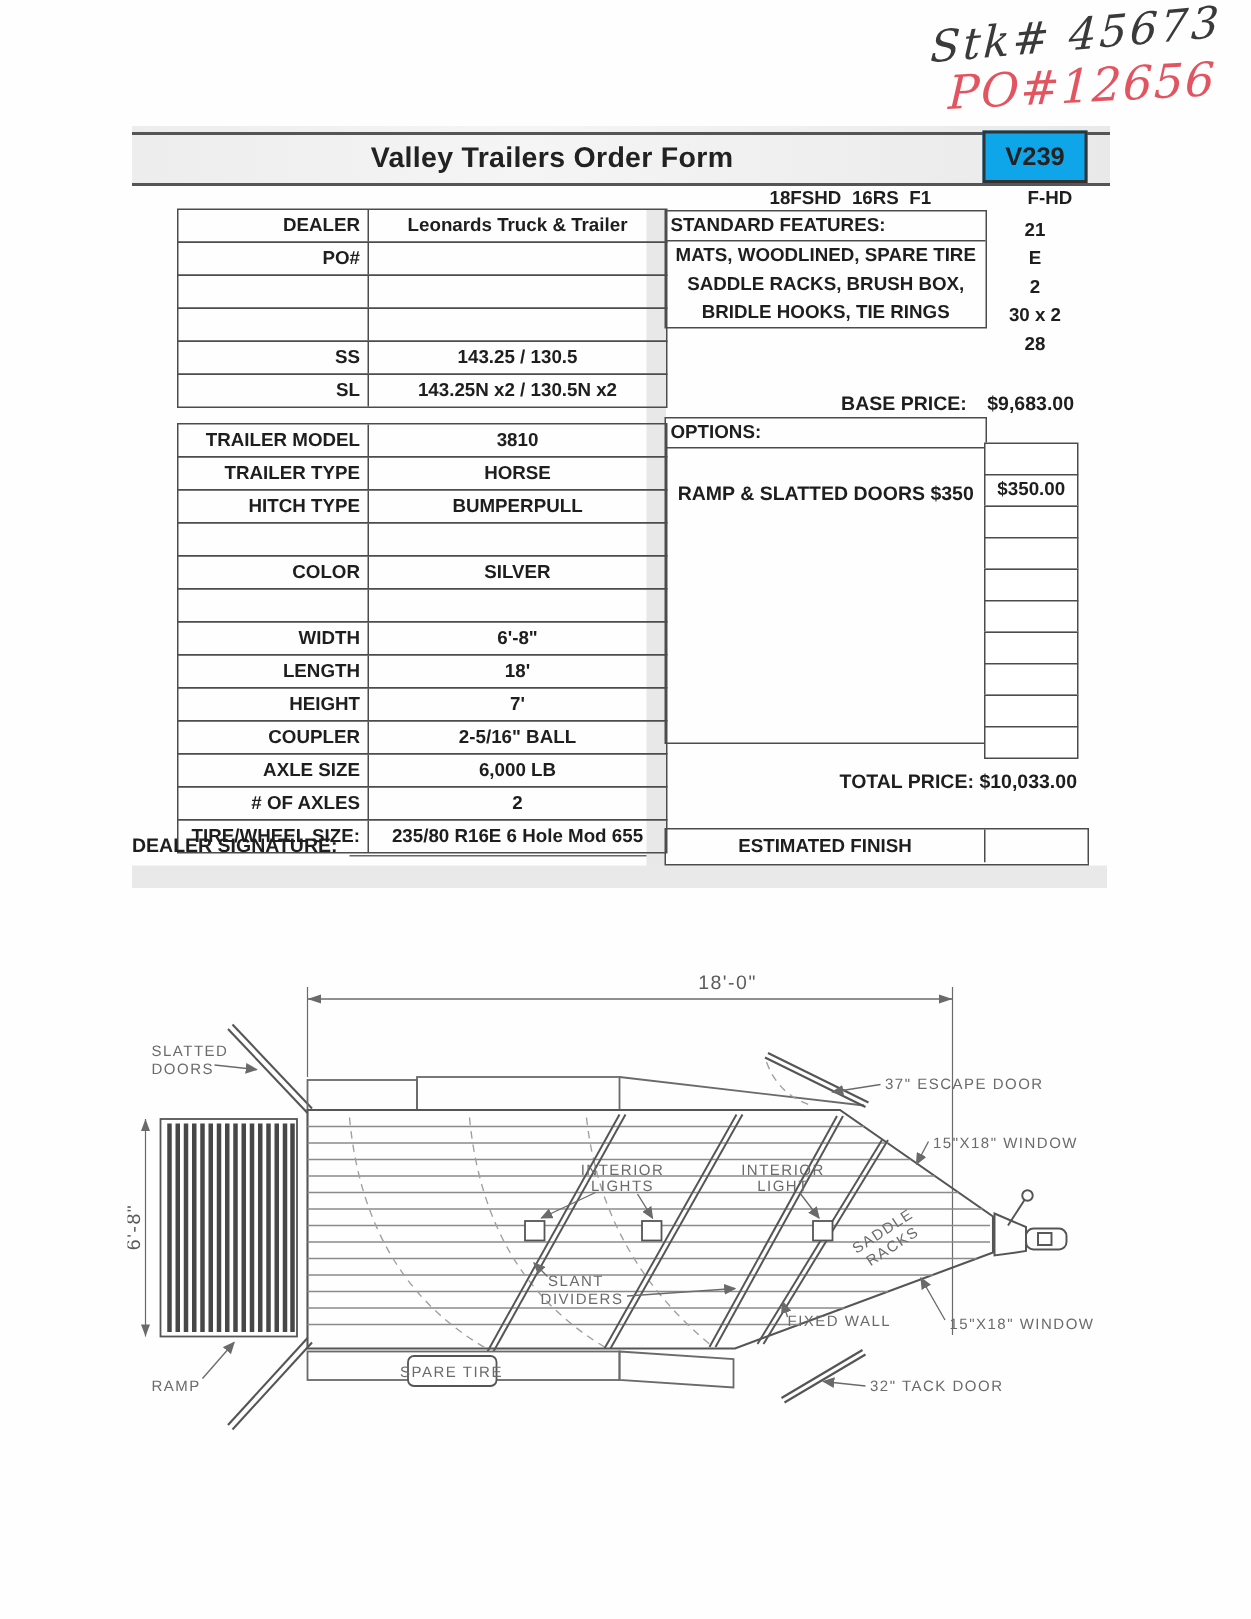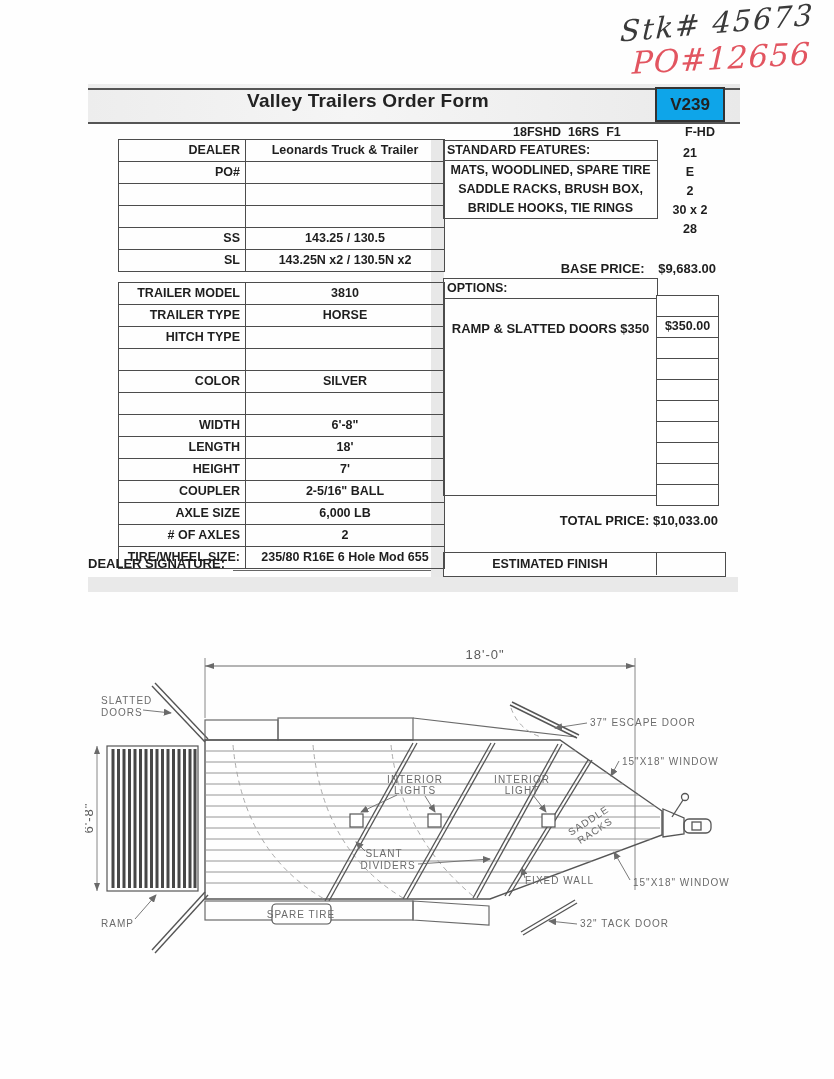--- a/index.html
+++ b/index.html
@@ -11,21 +11,21 @@
   #band-title{left:88px;top:84px;width:652px;height:38px;background:linear-gradient(90deg,#ededed,#f5f5f5 40%,#e9e9e9);}
   #band-mid{left:431px;top:140px;width:13px;height:452px;background:#e8e8e8;}
   #band-bottom{left:88px;top:577px;width:650px;height:15px;background:#e9e9e9;}
 
   
   .hand{position:absolute;font-family:"DejaVu Serif", serif;font-style:italic;white-space:nowrap;}
   #hand-stock{left:620px;top:6px;font-size:29px;color:#3a3a3a;transform:rotate(-5deg) skewX(-8deg);letter-spacing:2px;}
   #hand-po{left:632px;top:40px;font-size:31px;color:#e25560;transform:rotate(-3deg) skewX(-5deg);letter-spacing:1px;}
 
   
-  #title-bar{position:absolute;left:88px;top:88px;width:652px;height:32px;border-top:2px solid #555;border-bottom:2px solid #555;display:flex;align-items:flex-start;}
+  #title-bar{position:absolute;left:88px;top:88px;width:652px;height:32px;border-top:2px solid #555;border-bottom:2px solid #555;display:flex;align-items:center;}
   #title-text{width:560px;text-align:center;font-size:19px;font-weight:bold;color:#222;letter-spacing:0.2px;}
   #form-code-box{position:absolute;left:655px;top:87px;width:66px;height:31px;border:2.5px solid #333;background:#0ea5e9;display:flex;align-items:center;justify-content:center;font-size:17px;font-weight:bold;color:#222;}
 
   
   #order-table{position:absolute;left:88px;top:140px;width:327px;padding-left:30px;}
   .lt-row{display:flex;height:21px;border:1px solid #4c4c4c;margin-top:-1px;background:transparent;}
   .lt-spacer{height:11px;}
   .lt-label{width:127px;border-right:1px solid #4c4c4c;text-align:right;padding-right:5px;font-weight:bold;font-size:12.5px;line-height:20px;color:#1e1e1e;box-sizing:border-box;}
   .lt-value{flex:1;text-align:center;font-weight:bold;font-size:12.5px;line-height:20px;color:#1e1e1e;}
 
@@ -105,20 +105,21 @@
       <div class="lt-row">
         <div class="lt-label">TRAILER MODEL</div>
         <div class="lt-value">3810</div>
       </div>
       <div class="lt-row">
         <div class="lt-label">TRAILER TYPE</div>
         <div class="lt-value">HORSE</div>
       </div>
       <div class="lt-row">
         <div class="lt-label">HITCH TYPE</div>
+        <div class="lt-value">BUMPERPULL</div>
       </div>
       <div class="lt-row">
         <div class="lt-label"></div>
         <div class="lt-value"></div>
       </div>
       <div class="lt-row">
         <div class="lt-label">COLOR</div>
         <div class="lt-value">SILVER</div>
       </div>
       <div class="lt-row">

